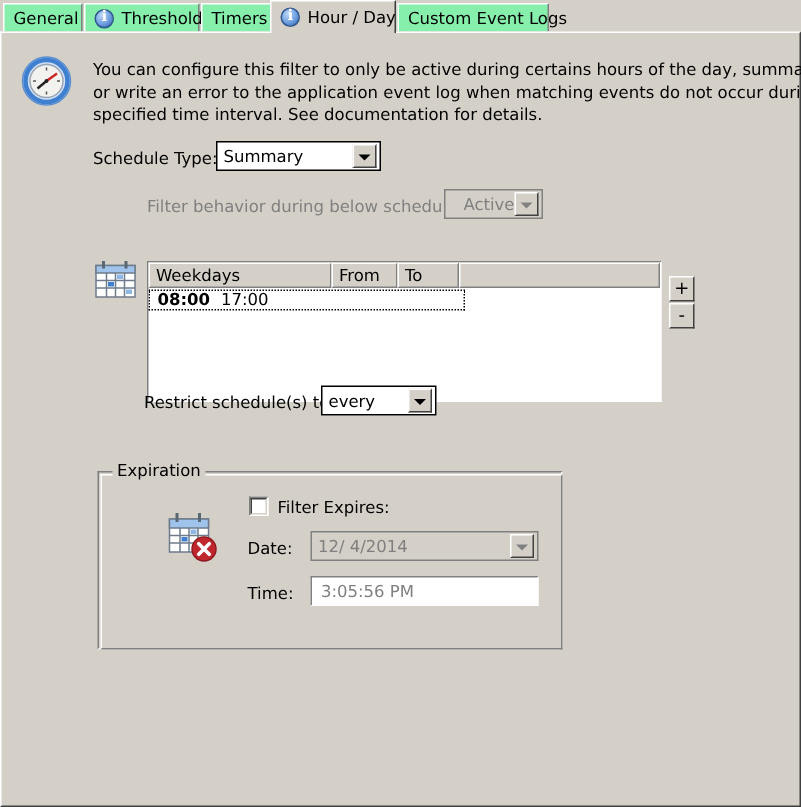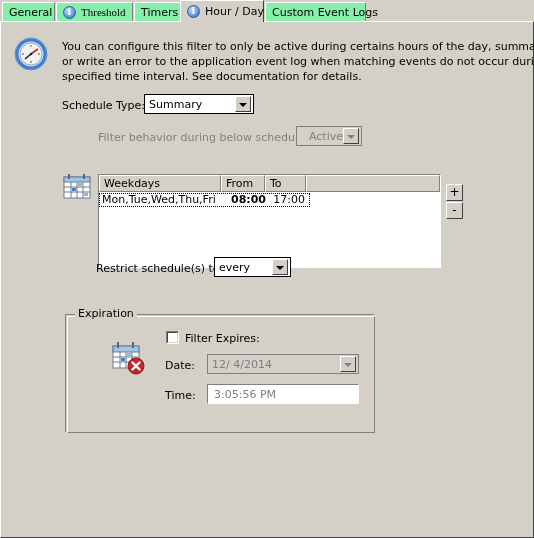--- a/index.html
+++ b/index.html
@@ -308,21 +308,21 @@
     border-bottom: 1px solid #d4d0c8;
   }
 </style>
 </head>
 <body>
 
 <div class="tabstrip">
   <div class="tab" style="left:2px; width:53px;">
     <span class="tab-label">General</span>
   </div>
-  <div class="tab" style="left:56px; width:77px;font-family:Liberation Serif, serif;">
+  <div class="tab" style="left:56px; width:77px;">
     <span class="info-icon"></span>
     <span class="tab-label">Threshold</span>
   </div>
   <div class="tab" style="left:134px; width:47px;">
     <span class="tab-label">Timers</span>
   </div>
   <div class="tab" style="left:265px; width:101px;">
     <span class="tab-label">Custom Event Logs</span>
   </div>
   <div class="tab active" style="left:180px; width:84px;">
@@ -386,21 +386,20 @@
   </div>
 
   <div class="listview">
     <div class="lv-header">
       <div class="hcell" style="width:122px;">Weekdays</div>
       <div class="hcell" style="width:44px;">From</div>
       <div class="hcell" style="width:41px;">To</div>
       <div class="hcell" style="flex:1 1 auto;"></div>
     </div>
     <div class="lv-row">
-      <div class="cell c0">Mon,Tue,Wed,Thu,Fri</div>
       <div class="cell c1">08:00</div>
       <div class="cell c2">17:00</div>
     </div>
   </div>
 
   <div class="pmbtn" style="left:445px; top:162px;">+</div>
   <div class="pmbtn" style="left:445px; top:180px;">-</div>
 
   <div class="lbl" style="left:95px; top:240px;">Restrict schedule(s) to</div>
   <div class="combo" style="left:213px; top:235px; width:77px;">

